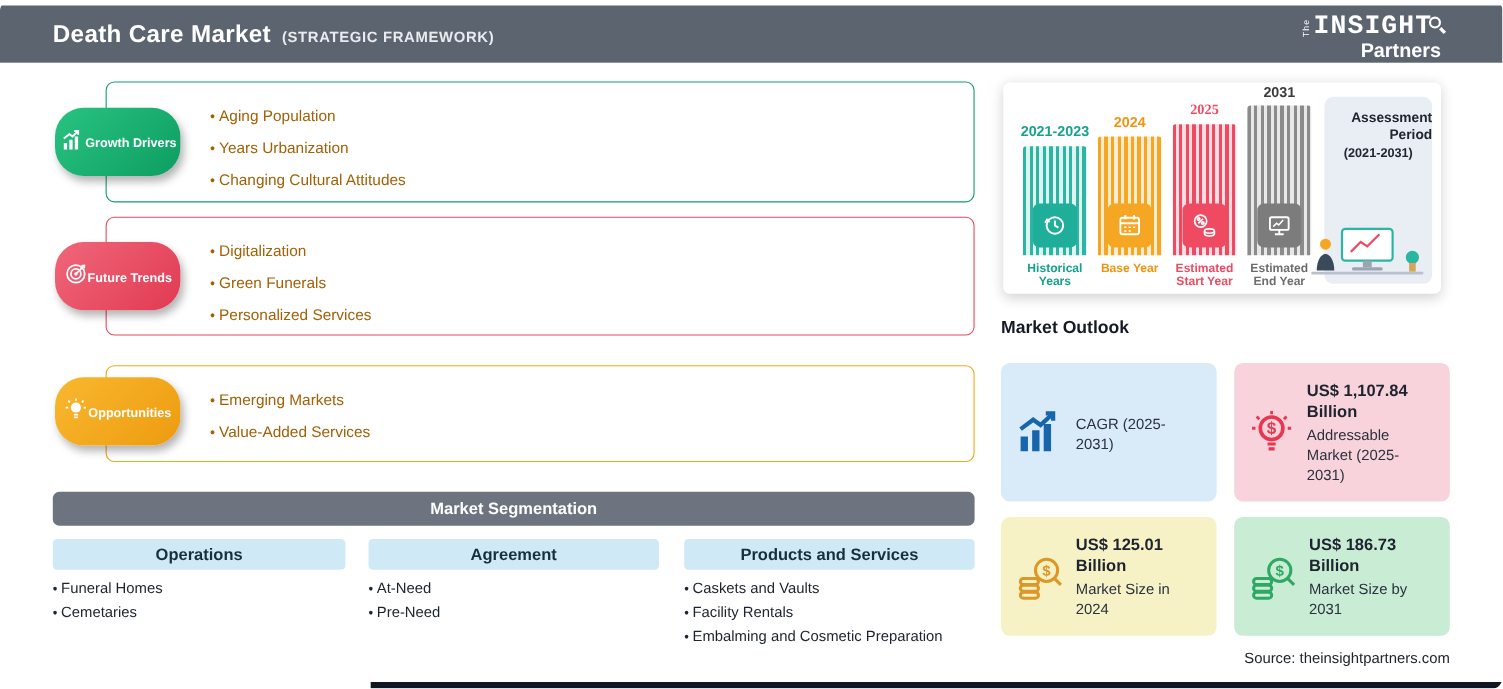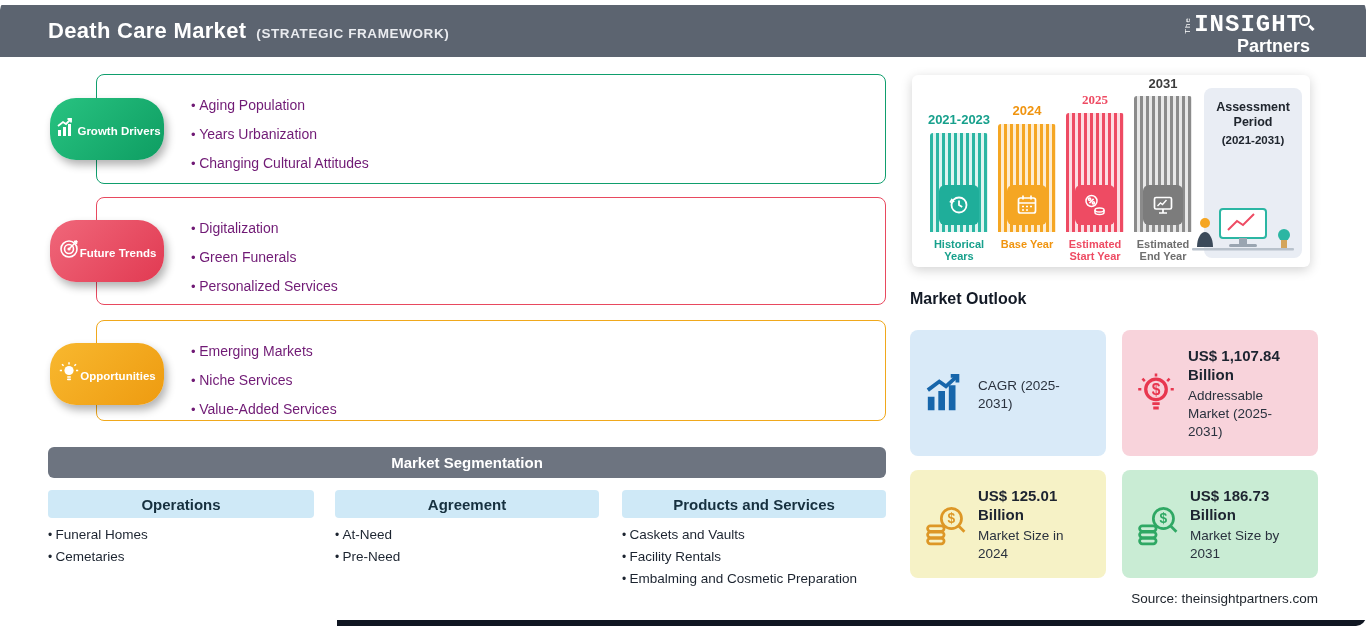--- a/index.html
+++ b/index.html
@@ -18,23 +18,23 @@
   .logo-the { font-size:8px; letter-spacing:1px; writing-mode:vertical-rl; transform:rotate(180deg); margin-right:2px; }
   .logo-insight { font-size:24px; font-weight:bold; letter-spacing:1px;font-family:Liberation Mono, monospace; }
   .logo-lens { width:11px; height:11px; border:2.5px solid #fff; border-radius:50%; display:inline-block; margin-left:-3px; margin-bottom:10px; position:relative; }
   .logo-lens::after { content:""; position:absolute; width:2.5px; height:6px; background:#fff; left:9px; top:8px; transform:rotate(-45deg); }
   .logo-partners { font-size:18px; font-weight:bold; margin-top:0; }
 
   
   .fbox { position:absolute; left:96px; width:790px; border:1.5px solid; border-radius:8px; background:#fff; }
   #fbox0 { top:74px;  height:110px; border-color:#0f9e6d; }
   #fbox1 { top:197px; height:108px; border-color:var(--red,#e8495f); }
-  #fbox2 { top:320px; height:101px; border-color:#f0a81c; }
+  #fbox2 { top:332px; height:88px; border-color:#f0a81c; }
   .fitems { position:absolute; left:94px; top:16px; list-style:none; }
-  .fitems li { line-height:28px; font-size:14px; color:#701a75; }
+  .fitems li { line-height:28px; font-size:14px; color:#a16207; }
   .fitems li::before { content:"•  "; font-size:13px; }
 
   .badge { position:absolute; left:50px; width:114px; height:62px; border-radius:26px;
            display:flex; flex-direction:row; align-items:center; justify-content:center;
            color:#fff; box-shadow:3px 5px 8px rgba(0,0,0,.3); z-index:2; }
   #badge0 { top:98px;  background:linear-gradient(135deg,#28c381,#0e9d62); }
   #badge1 { top:220px; background:linear-gradient(135deg,#f0677a,#e13a52); }
   #badge2 { top:343px; background:linear-gradient(135deg,#f8b82f,#ee9b10); }
   .badge-label { font-size:11.5px; font-weight:bold; margin-top:3px; }
 
@@ -74,21 +74,21 @@
   #tic2 { left:163px; background:#ee4b63; }
   #tic3 { left:231px; background:#7c7c7c; }
   .tl-lab { position:absolute; top:163px; width:66px; text-align:center;
             font-size:11px; font-weight:bold; line-height:12px; }
   #tlab0 { left:14px;  color:#17a08c; }
   #tlab1 { left:82px;  color:#f0940f; }
   #tlab2 { left:150px; color:#ee4b63; }
   #tlab3 { left:218px; color:#6e6e6e; }
   .assess { position:absolute; left:292px; top:13px; width:98px; height:170px;
             background:#e9edf4; border-radius:8px; text-align:center; }
-  .assess-title { font-size:12.5px; font-weight:bold; color:#20262e; margin-top:12px; line-height:15px; }
+  .assess-title { font-size:12.5px; font-weight:bold; color:#20262e; margin-top:12px; line-height:15px;text-align:right; }
   .assess-range { font-size:11.5px; font-weight:bold; color:#20262e; margin-top:4px; }
   .assess-illu { position:absolute; left:-16px; bottom:2px; }
 
   
   .outlook-title { position:absolute; left:910px; top:290px; font-size:16px; font-weight:bold; color:#131a26; }
   .card { position:absolute; border-radius:8px; display:flex; align-items:center; padding:0 12px; gap:10px; }
   #card0 { left:910px;  top:330px; width:196px; height:126px; background:var(--card_blue,#d9eaf8); }
   #card1 { left:1122px; top:330px; width:196px; height:126px; background:var(--card_pink,#f8d3db); }
   #card2 { left:910px;  top:470px; width:196px; height:108px; background:var(--card_yellow,#f6f2c6); }
   #card3 { left:1122px; top:470px; width:196px; height:108px; background:var(--card_green,#c9ecd4); }
@@ -155,21 +155,20 @@
           <path d="M11 11l8-8"></path>
           <path d="M19 3l-.5 3M19 3l-3 .5" stroke-width="1.3"></path>
         </svg>
     </span>
     <span class="badge-label">Future Trends</span>
   </div>
 
   <div class="fbox" id="fbox2">
     <ul class="fitems">
       <li>Emerging Markets</li>
-      <li>Niche Services</li>
       <li>Value-Added Services</li>
     </ul>
   </div>
   <div class="badge" id="badge2">
     <span>
       <svg width="22" height="22" viewBox="0 0 22 22">
           <circle cx="11" cy="9.5" r="4.6" fill="#fff"></circle>
           <path d="M11 1.2v2.2M4 3.2l1.6 1.6M18 3.2l-1.6 1.6M1.8 9.5h2.2M18 9.5h2.2" stroke="#fff" stroke-width="1.5"></path>
           <rect x="9" y="15.2" width="4" height="1.6" rx=".8" fill="#fff"></rect>
           <rect x="9" y="17.6" width="4" height="1.6" rx=".8" fill="#fff"></rect>

